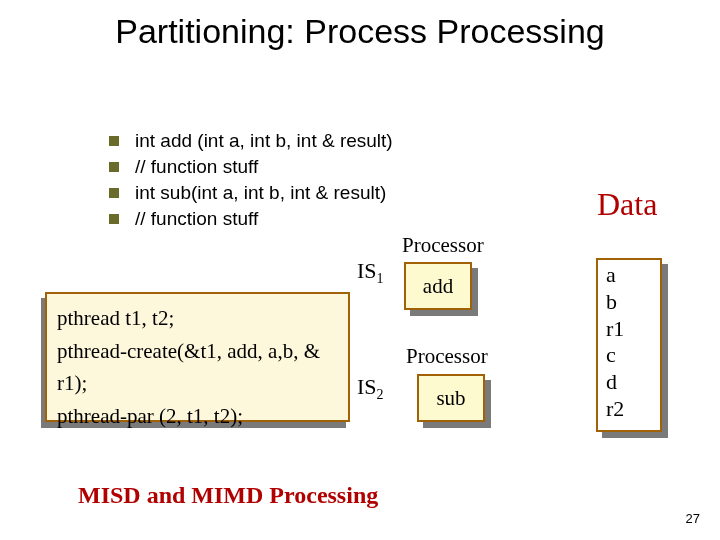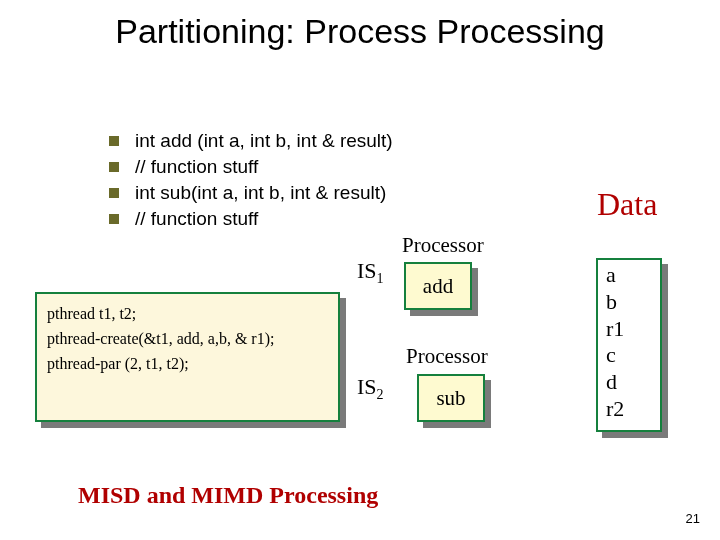--- a/index.html
+++ b/index.html
@@ -83,31 +83,32 @@
     width: 100%;
     height: 100%;
     background: #7a7a7a;
   }
   .shadow-box .face {
     position: absolute;
     top: 0;
     left: 0;
     width: 100%;
     height: 100%;
-    border: 2px solid #15803d;
+    border: 2px solid #a16207;
     box-sizing: border-box;
   }
   .pthread-box { left: 35px; top: 292px; width: 305px; height: 130px; }
   .pthread-box .face {
     background: #fdf7dc;
     padding: 8px 10px;
     font-family: "Times New Roman", serif;
-    font-size: 16px;
+    font-size: 21px;
     line-height: 1.55;
     color: #000;
+    margin-left: 10px;
   }
   .add-box { left: 404px; top: 262px; width: 68px; height: 48px; }
   .add-box .face, .sub-box .face {
     background: #fefad0;
     display: flex;
     align-items: center;
     justify-content: center;
     font-family: "Times New Roman", serif;
     font-size: 21px;
   }
@@ -206,15 +207,15 @@
       <div>a</div>
       <div>b</div>
       <div>r1</div>
       <div>c</div>
       <div>d</div>
       <div>r2</div>
     </div>
   </div>
 
   <div class="footer">MISD and MIMD Processing</div>
-  <div class="page-num">21</div>
+  <div class="page-num">27</div>
 
 </div>
 
 </body></html>

